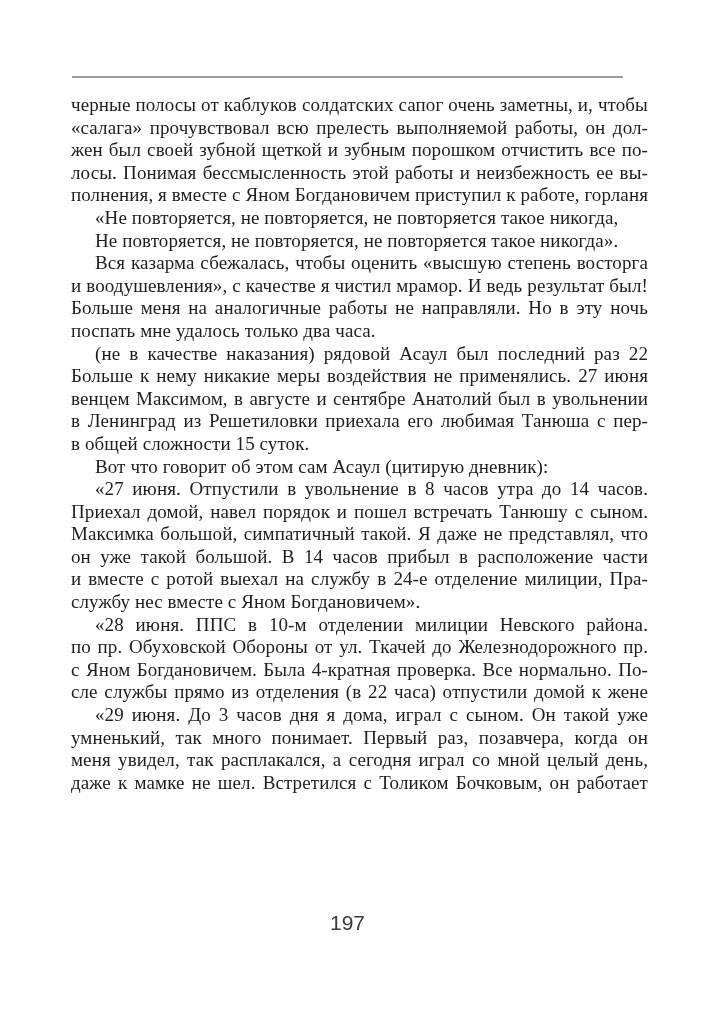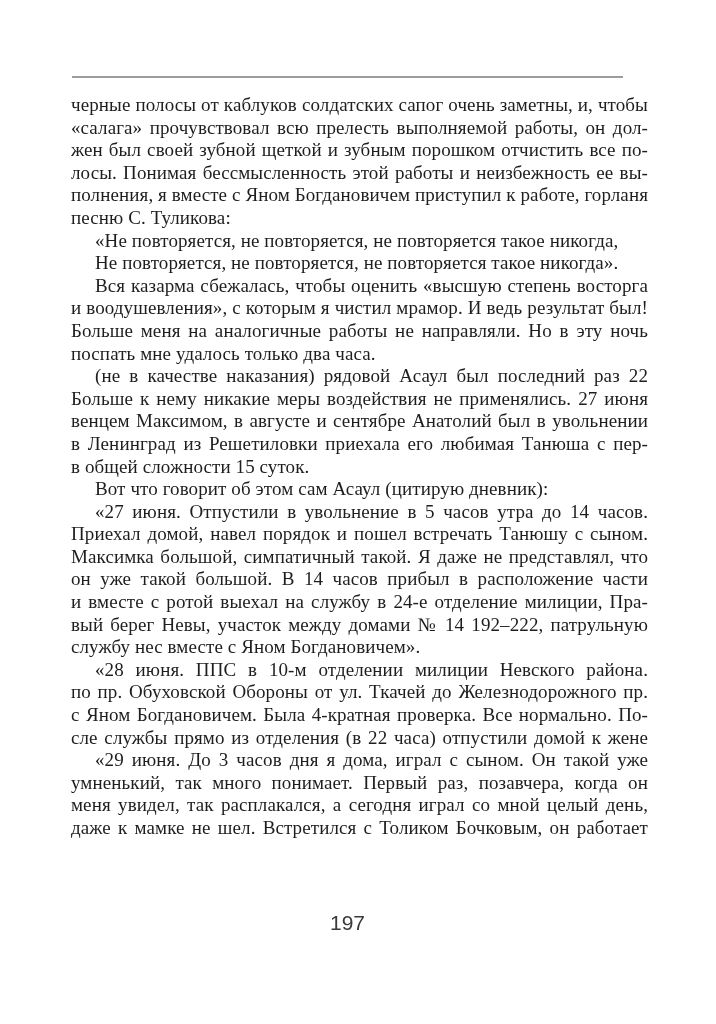--- a/index.html
+++ b/index.html
@@ -63,49 +63,47 @@
 
 <div class="sheet">
   <div class="header-rule"></div>
   <div class="textblock">
       <div class="paragraph">
         <div class="line jline">черные полосы от каблуков солдатских сапог очень заметны, и, чтобы</div>
         <div class="line jline">«салага» прочувствовал всю прелесть выполняемой работы, он дол-</div>
         <div class="line jline">жен был своей зубной щеткой и зубным порошком отчистить все по-</div>
         <div class="line jline">лосы. Понимая бессмысленность этой работы и неизбежность ее вы-</div>
         <div class="line jline">полнения, я вместе с Яном Богдановичем приступил к работе, горланя</div>
-        <div class="line">песню С. Туликова:</div>
       </div>
       <div class="paragraph indent indent-all">
         <div class="line">«Не повторяется, не повторяется, не повторяется такое никогда,</div>
         <div class="line">Не повторяется, не повторяется, не повторяется такое никогда».</div>
       </div>
       <div class="paragraph indent">
         <div class="line jline">Вся казарма сбежалась, чтобы оценить «высшую степень восторга</div>
-        <div class="line jline">и воодушевления», с которым я чистил мрамор. И ведь результат был!</div>
+        <div class="line jline">и воодушевления», с качестве я чистил мрамор. И ведь результат был!</div>
         <div class="line jline">Больше меня на аналогичные работы не направляли. Но в эту ночь</div>
         <div class="line">поспать мне удалось только два часа.</div>
       </div>
       <div class="paragraph indent">
         <div class="line jline">(не в качестве наказания) рядовой Асаул был последний раз 22 июня.</div>
         <div class="line jline">Больше к нему никакие меры воздействия не применялись. 27 июня</div>
         <div class="line jline">венцем Максимом, в августе и сентябре Анатолий был в увольнении</div>
         <div class="line jline">в Ленинград из Решетиловки приехала его любимая Танюша с пер-</div>
         <div class="line">в общей сложности 15 суток.</div>
       </div>
       <div class="paragraph indent">
         <div class="line">Вот что говорит об этом сам Асаул (цитирую дневник):</div>
       </div>
       <div class="paragraph indent">
-        <div class="line jline">«27 июня. Отпустили в увольнение в 5 часов утра до 14 часов.</div>
+        <div class="line jline">«27 июня. Отпустили в увольнение в 8 часов утра до 14 часов.</div>
         <div class="line jline">Приехал домой, навел порядок и пошел встречать Танюшу с сыном.</div>
         <div class="line jline">Максимка большой, симпатичный такой. Я даже не представлял, что</div>
         <div class="line jline">он уже такой большой. В 14 часов прибыл в расположение части</div>
         <div class="line jline">и вместе с ротой выехал на службу в 24-е отделение милиции, Пра-</div>
-        <div class="line jline">вый берег Невы, участок между домами № 14 192–222, патрульную</div>
         <div class="line">службу нес вместе с Яном Богдановичем».</div>
       </div>
       <div class="paragraph indent">
         <div class="line jline">«28 июня. ППС в 10-м отделении милиции Невского района. Ходил</div>
         <div class="line jline">по пр. Обуховской Обороны от ул. Ткачей до Железнодорожного пр.</div>
         <div class="line jline">с Яном Богдановичем. Была 4-кратная проверка. Все нормально. По-</div>
         <div class="line jline">сле службы прямо из отделения (в 22 часа) отпустили домой к жене</div>
       </div>
       <div class="paragraph indent">
         <div class="line jline">«29 июня. До 3 часов дня я дома, играл с сыном. Он такой уже</div>

